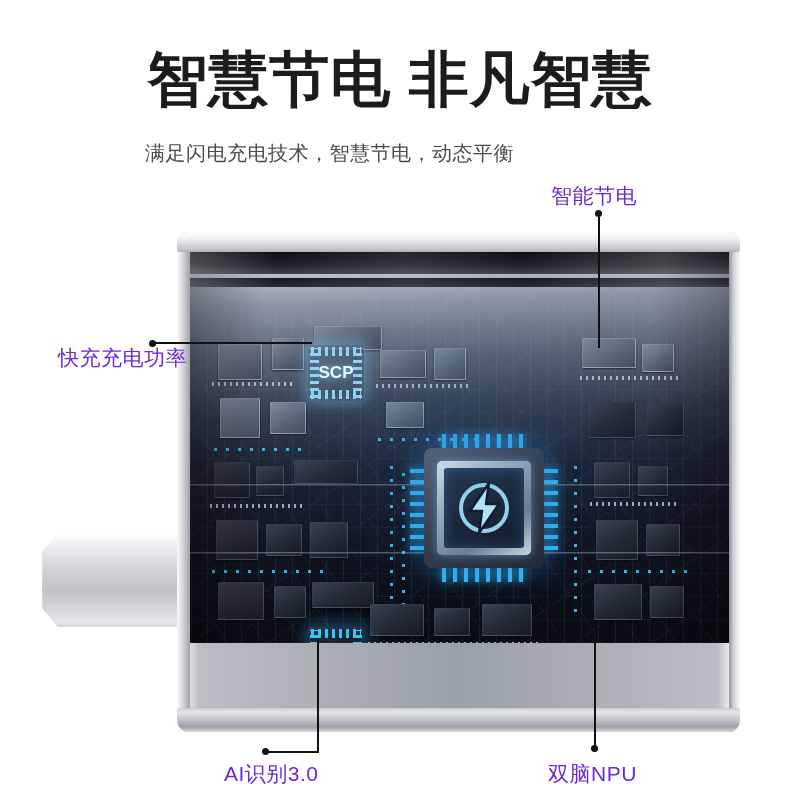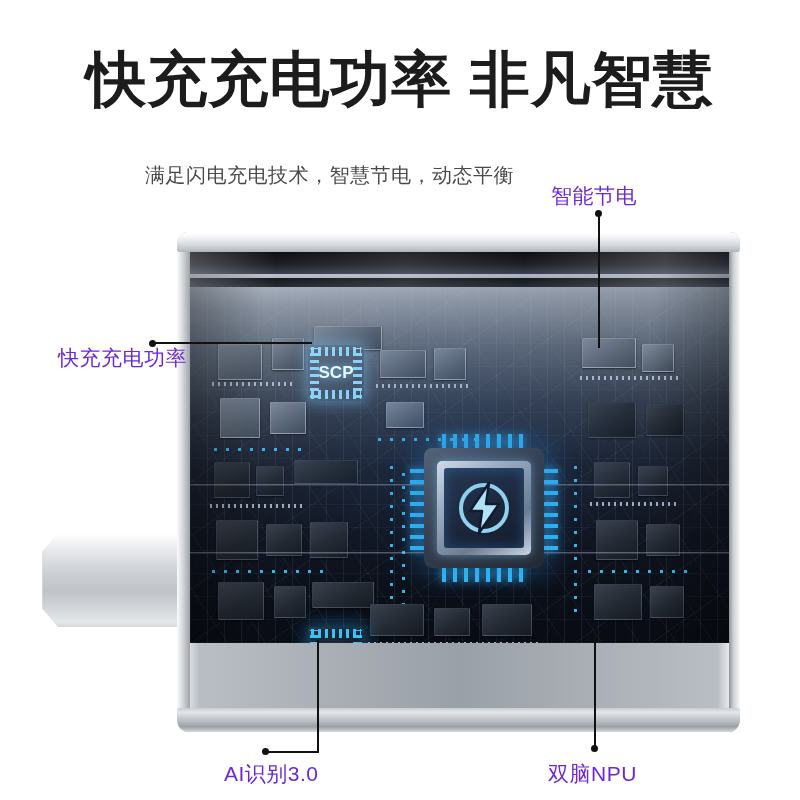--- a/index.html
+++ b/index.html
@@ -34,21 +34,20 @@
     position: absolute;
     top: 140px;
     left: 0;
     width: 659px;
     text-align: center;
     font-size: 20px;
     font-weight: normal;
     color: #4a4a4a;
     letter-spacing: 0.5px;
     white-space: nowrap;
-    margin-top: 22px;
   }
 
   
   .plug-prong {
     position: absolute;
     left: 42px;
     top: 533px;
     width: 158px;
     height: 94px;
     border-radius: 14px 4px 4px 14px;
@@ -329,21 +328,21 @@
     position: absolute;
     font-size: 21px;
     color: #6d28d9;
     letter-spacing: .5px;
     white-space: nowrap;
   }
 </style>
 </head>
 <body>
 
-<div class="headline">快充充电功率 非凡智慧</div>
+<div class="headline">智慧节电 非凡智慧</div>
 
 <div class="subline">满足闪电充电技术，智慧节电，动态平衡</div>
 
 <div class="plug-prong"></div>
 
 <div class="charger">
   <div class="body-rim"></div>
 
   <div class="pcb">
     <div class="traces"></div>

